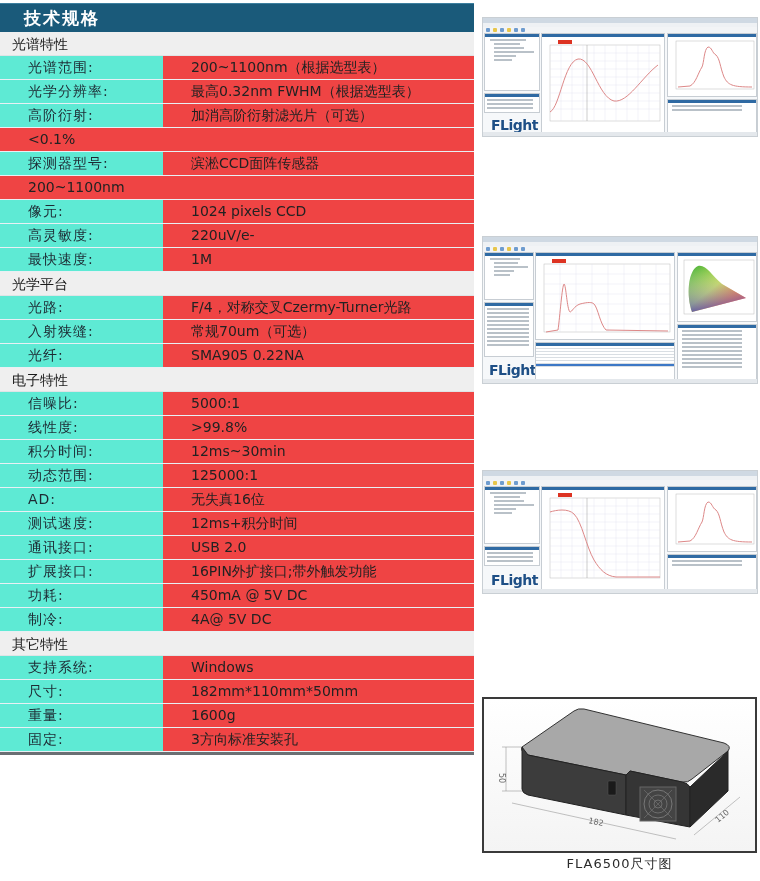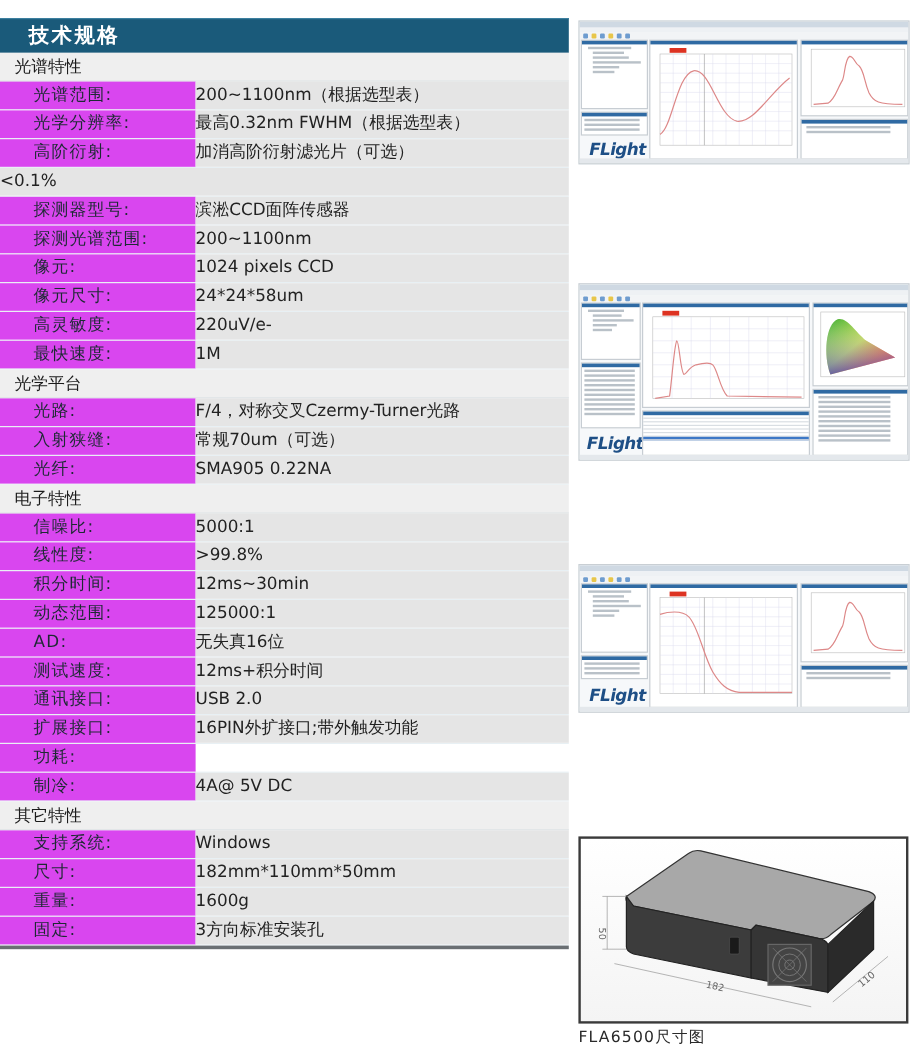--- a/index.html
+++ b/index.html
@@ -1,37 +1,37 @@
 <!DOCTYPE html>
 <html><head>
 <meta charset="utf-8">
 <style>
   * { margin: 0; padding: 0; box-sizing: border-box; }
   html, body { width: 760px; height: 881px; background: #ffffff; overflow: hidden; }
   body { position: relative; font-family: "DejaVu Sans", "Liberation Sans", sans-serif; color: #222; }
 
   
-  .spec { position: absolute; left: 0; top: 3px; width: 474px; margin-top: 12px; }
+  .spec { position: absolute; left: 0; top: 3px; width: 474px; }
   .spec-title {
     height: 29px; background: #1a5a7a; color: #fff;
     font-weight: bold; font-size: 17px; line-height: 29px; padding-left: 24px;
     letter-spacing: 2px; border-top: 1px solid #3c7f9f;
   }
   .sec {
     height: 24px; background: #efefef; font-size: 14px; line-height: 24px;
     padding-left: 12px; color: #1b1b1b; border-bottom: 1px solid #dfe4e6;
   }
   .row { display: flex; height: 24px; border-bottom: 1px solid #e8f0f4; }
   .row .k {
-    width: 163px; background: #d946ef; font-size: 14px; line-height: 23px;
+    width: 163px; background: #5eead4; font-size: 14px; line-height: 23px;
     padding-left: 28px; color: #1d2a33; letter-spacing: 1px;
   }
   .row .v {
-    flex: 1; background: #e5e5e5; font-size: 14px; line-height: 23px;
-    color: #222;
+    flex: 1; background: #ef4444; font-size: 14px; line-height: 23px;
+    padding-left: 28px; color: #222;
   }
   .spec-bottom { height: 3px; background: #6a6f73; }
 
   
   .shot {
     position: absolute; left: 482px; width: 276px; border: 1px solid #c9cfd4;
     background: #f6f8fa; overflow: hidden;
   }
   .shot .titlebar { height: 5px; background: #cfd9e3; }
   .shot .menubar { height: 4px; background: #eef1f4; }
@@ -39,33 +39,33 @@
   .shot .toolbar i { width: 4px; height: 4px; background: #6e9ccf; display: block; border-radius: 1px; }
   .shot .toolbar i.y { background: #e8c64a; }
   .shot .body { position: absolute; left: 0; right: 0; top: 15px; bottom: 4px; }
   .pane { position: absolute; background: #fff; border: 1px solid #c7cdd3; }
   .pane .hd { height: 3px; background: #2f6aa3; }
   .tree-line { height: 2px; background: #b9c1c8; margin: 2px 0 0 5px; }
   .logo {
     position: absolute; font-family: "DejaVu Sans", sans-serif; font-weight: bold;
     font-size: 12px; color: #1e4f86; letter-spacing: -0.5px;
   }
-  .logo .f { font-size: 14px; font-style: italic; }
+  .logo .f { font-size: 14px; }
   .chartbox svg { display: block; }
   .statusbar { position: absolute; left: 0; right: 0; bottom: 0; height: 4px; background: #e4e8ec; }
   .grid-row { height: 3px; border-bottom: 1px solid #d9dee3; }
   .grid-row.sel { background: #3d78c6; }
 
   
   .dim {
     position: absolute; left: 482px; top: 697px; width: 275px; height: 156px;
     border: 2px solid #3a3a3a; background: linear-gradient(180deg, #ffffff 0%, #f4f4f4 100%);
   }
   .dim-caption {
-    position: absolute; left: 482px; top: 855px; width: 275px; text-align: left;
+    position: absolute; left: 482px; top: 855px; width: 275px; text-align: center;
     font-size: 13px; color: #2a2a2a; letter-spacing: 1px;
   }
 </style>
 </head>
 <body>
 
 <div class="spec">
   <div class="spec-title">技术规格</div>
 
   <div class="sec">光谱特性</div>
@@ -83,32 +83,27 @@
     </div>
   <div class="row">
       <div class="v">&lt;0.1%</div>
     </div>
 
   <div class="row">
       <div class="k">探测器型号:</div>
       <div class="v">滨淞CCD面阵传感器</div>
     </div>
   <div class="row">
-      <div class="k">探测光谱范围:</div>
       <div class="v">200~1100nm</div>
     </div>
   <div class="row">
       <div class="k">像元:</div>
       <div class="v">1024 pixels CCD</div>
     </div>
   <div class="row">
-      <div class="k">像元尺寸:</div>
-      <div class="v">24*24*58um</div>
-    </div>
-  <div class="row">
       <div class="k">高灵敏度:</div>
       <div class="v">220uV/e-</div>
     </div>
   <div class="row">
       <div class="k">最快速度:</div>
       <div class="v">1M</div>
     </div>
 
   <div class="sec">光学平台</div>
   <div class="row">
@@ -152,20 +147,21 @@
   <div class="row">
       <div class="k">通讯接口:</div>
       <div class="v">USB 2.0</div>
     </div>
   <div class="row">
       <div class="k">扩展接口:</div>
       <div class="v">16PIN外扩接口;带外触发功能</div>
     </div>
   <div class="row">
       <div class="k">功耗:</div>
+      <div class="v">450mA @ 5V DC</div>
     </div>
   <div class="row">
       <div class="k">制冷:</div>
       <div class="v">4A@ 5V DC</div>
     </div>
 
   <div class="sec">其它特性</div>
   <div class="row">
       <div class="k">支持系统:</div>
       <div class="v">Windows</div>

